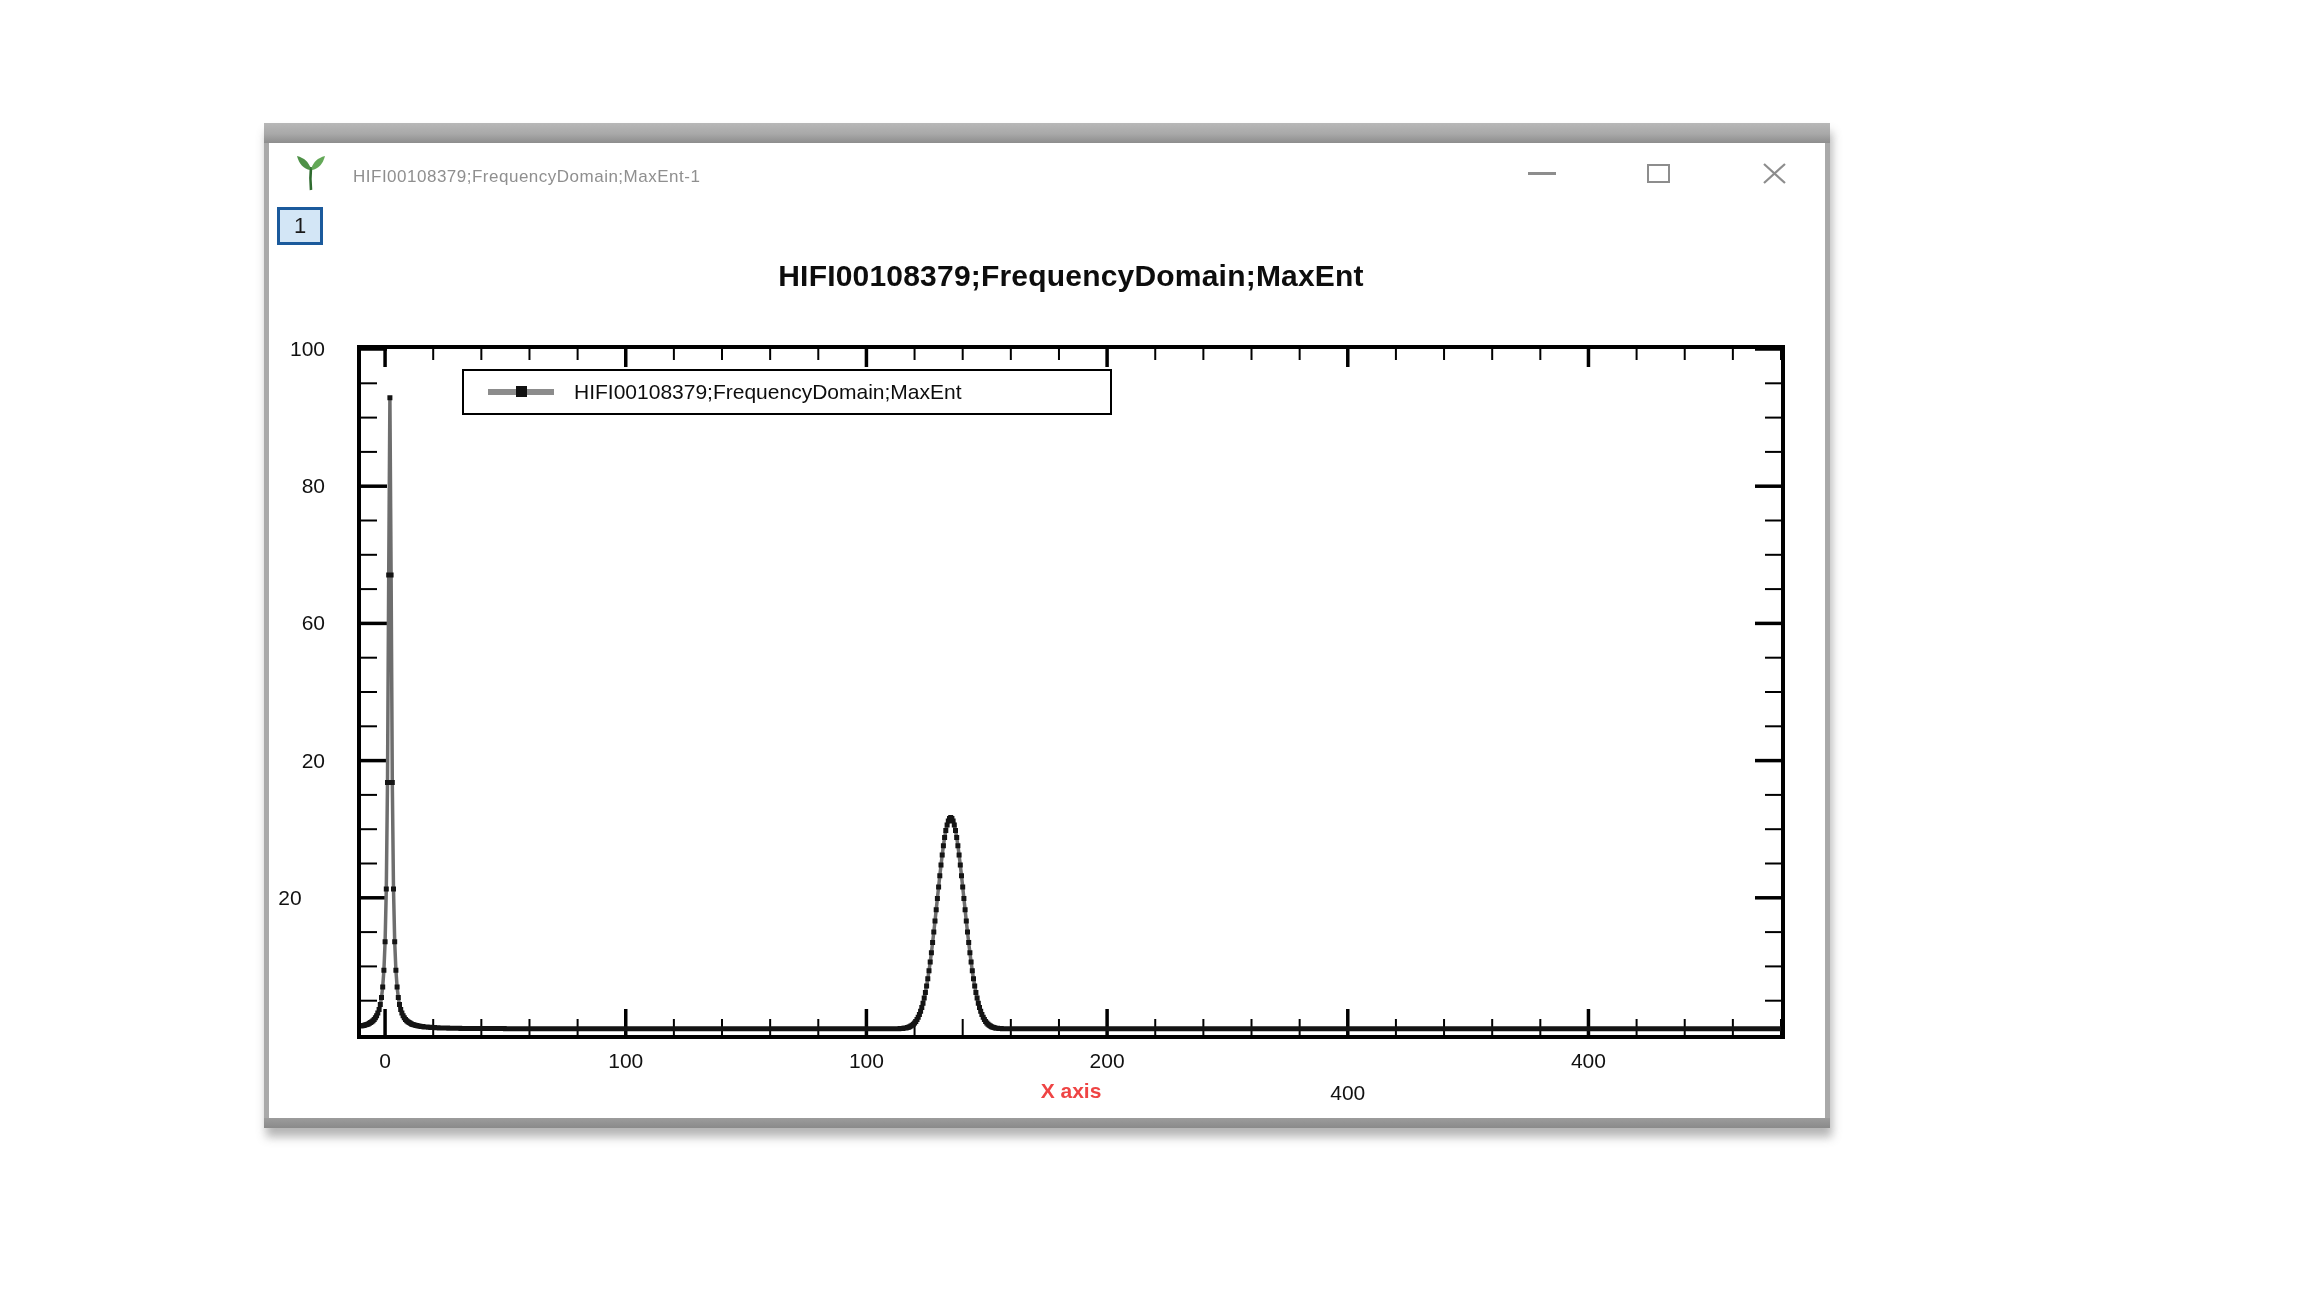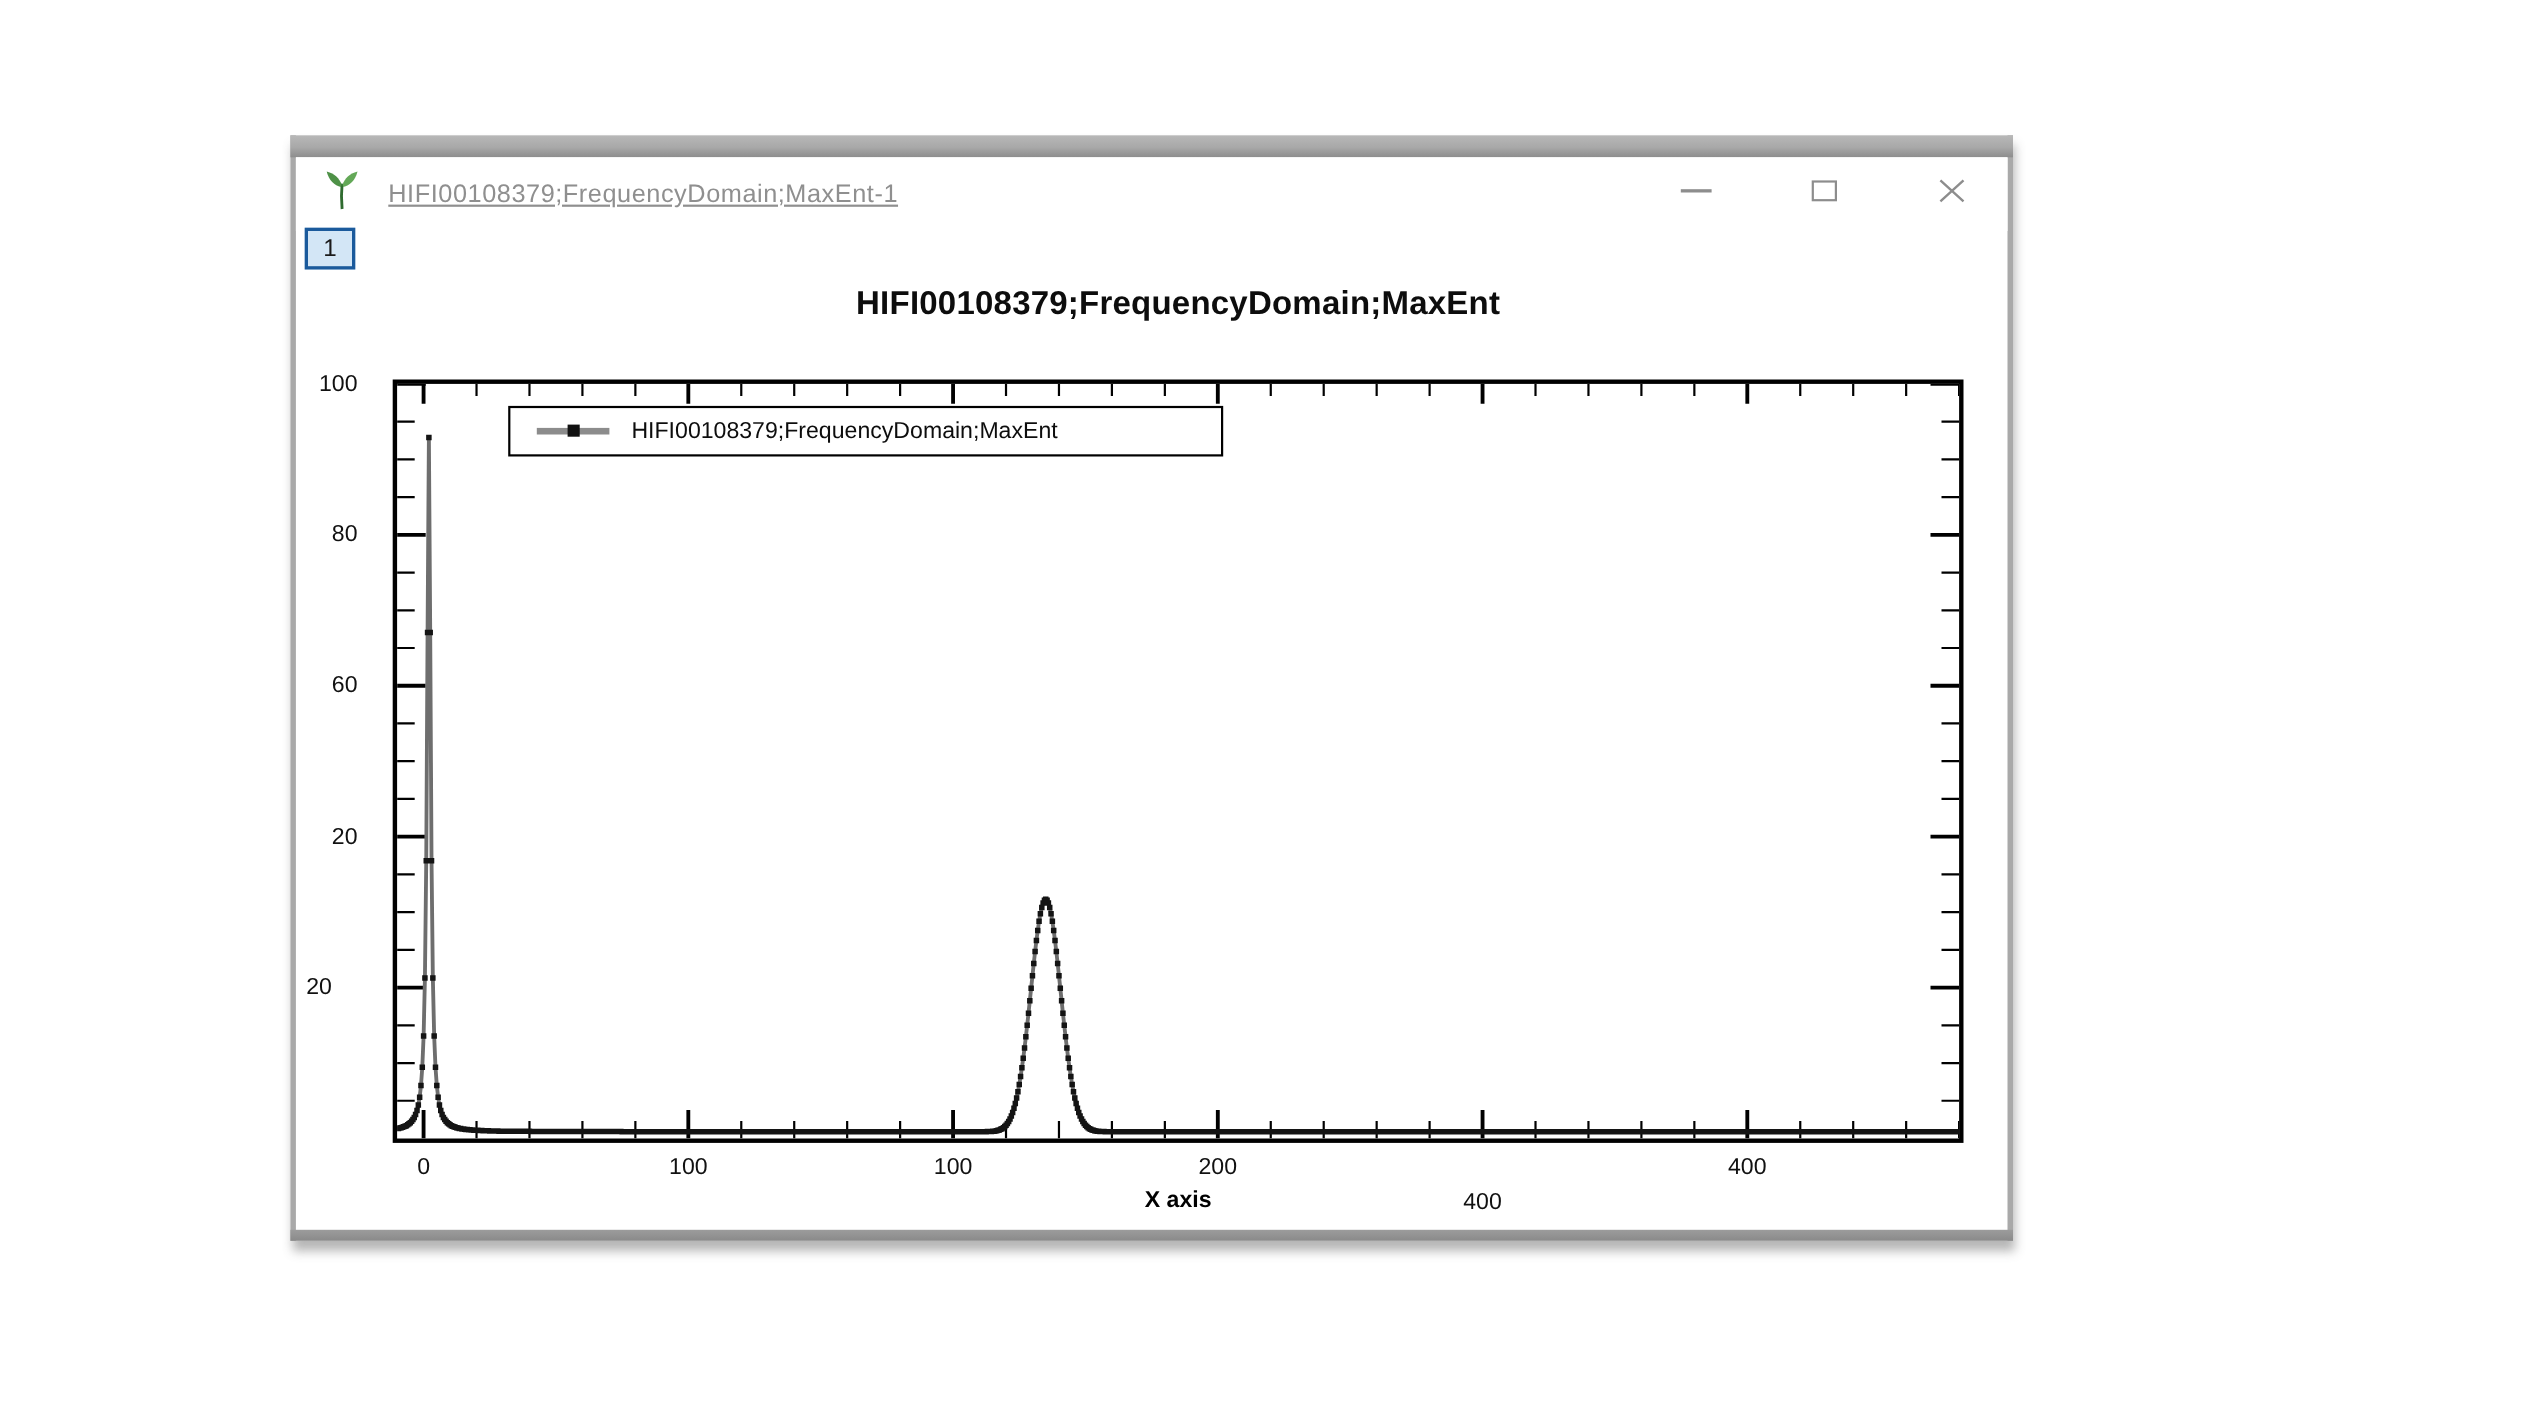--- a/index.html
+++ b/index.html
@@ -9,21 +9,21 @@
   .window { position:absolute; left:264px; top:123px; width:1566px; height:1005px;
             background:#ffffff; border-left:5px solid #a9a9a9; border-right:5px solid #a9a9a9;
             box-shadow:2px 9px 9px rgba(90,90,90,0.45); }
 
   .top-band { position:absolute; left:-5px; right:-5px; top:0; height:20px;
               background:linear-gradient(180deg,#b8b8b8 0%,#a8a8a8 55%,#8d8d8d 100%); }
 
   .titlebar { position:absolute; left:0; right:0; top:20px; height:67px; background:#ffffff; }
   .app-icon { position:absolute; left:26px; top:10px; width:32px; height:40px; }
   .titlebar-text { position:absolute; left:84px; top:0; height:67px; line-height:67px;
-                   font-size:23px; color:#8f8f8f; letter-spacing:0.5px; white-space:nowrap;text-decoration:underline; }
+                   font-size:17px; color:#8f8f8f; letter-spacing:0.5px; white-space:nowrap; }
   .win-btn { position:absolute; top:8px; width:46px; height:44px; display:flex;
              align-items:center; justify-content:center; background:transparent; border:none; cursor:pointer; }
   .btn-min { left:1250px; } .btn-max { left:1366px; } .btn-close { left:1482px; }
   .glyph-min { width:28px; height:3px; background:#8d8d8d; }
   .glyph-max { width:23px; height:19px; border:2px solid #8d8d8d; background:transparent; }
 
   .tab-badge { position:absolute; left:8px; top:84px; width:46px; height:38px;
                background:#d3e6f6; border:3px solid #1b5a9c; color:#1a1a1a;
                font-size:22px; display:flex; align-items:center; justify-content:center; cursor:pointer; }
 
@@ -38,21 +38,21 @@
             background:#ffffff; border:2px solid #000; display:flex; align-items:center; }
   .legend-sample { position:relative; margin-left:24px; width:66px; height:6px; background:#8c8c8c; }
   .legend-sample-marker { position:absolute; left:28px; top:-3px; width:11px; height:11px; background:#111; }
   .legend-text { margin-left:20px; font-size:21px; color:#0d0d0d; white-space:nowrap; }
 
   .tick-label-y { position:absolute; width:70px; left:-14px; text-align:right;
                   font-size:21px; color:#111; transform:translateY(-50%); }
   .tick-label-x { position:absolute; top:926px; font-size:21px; color:#111;
                   transform:translateX(-50%); }
   .x-axis-title { position:absolute; left:88px; top:956px; width:1428px; text-align:center;
-                  font-size:21px; font-weight:bold; color:#000000; }
+                  font-size:21px; font-weight:bold; color:#ef4444; }
 
   .bottom-band { position:absolute; left:-5px; right:-5px; bottom:0; height:10px;
                  background:linear-gradient(180deg,#9c9c9c,#8a8a8a); }
   .labels-layer { position:absolute; inset:0; pointer-events:none; }
 </style>
 </head>
 <body>
 
 <div class="window">
   <div class="top-band"></div>

